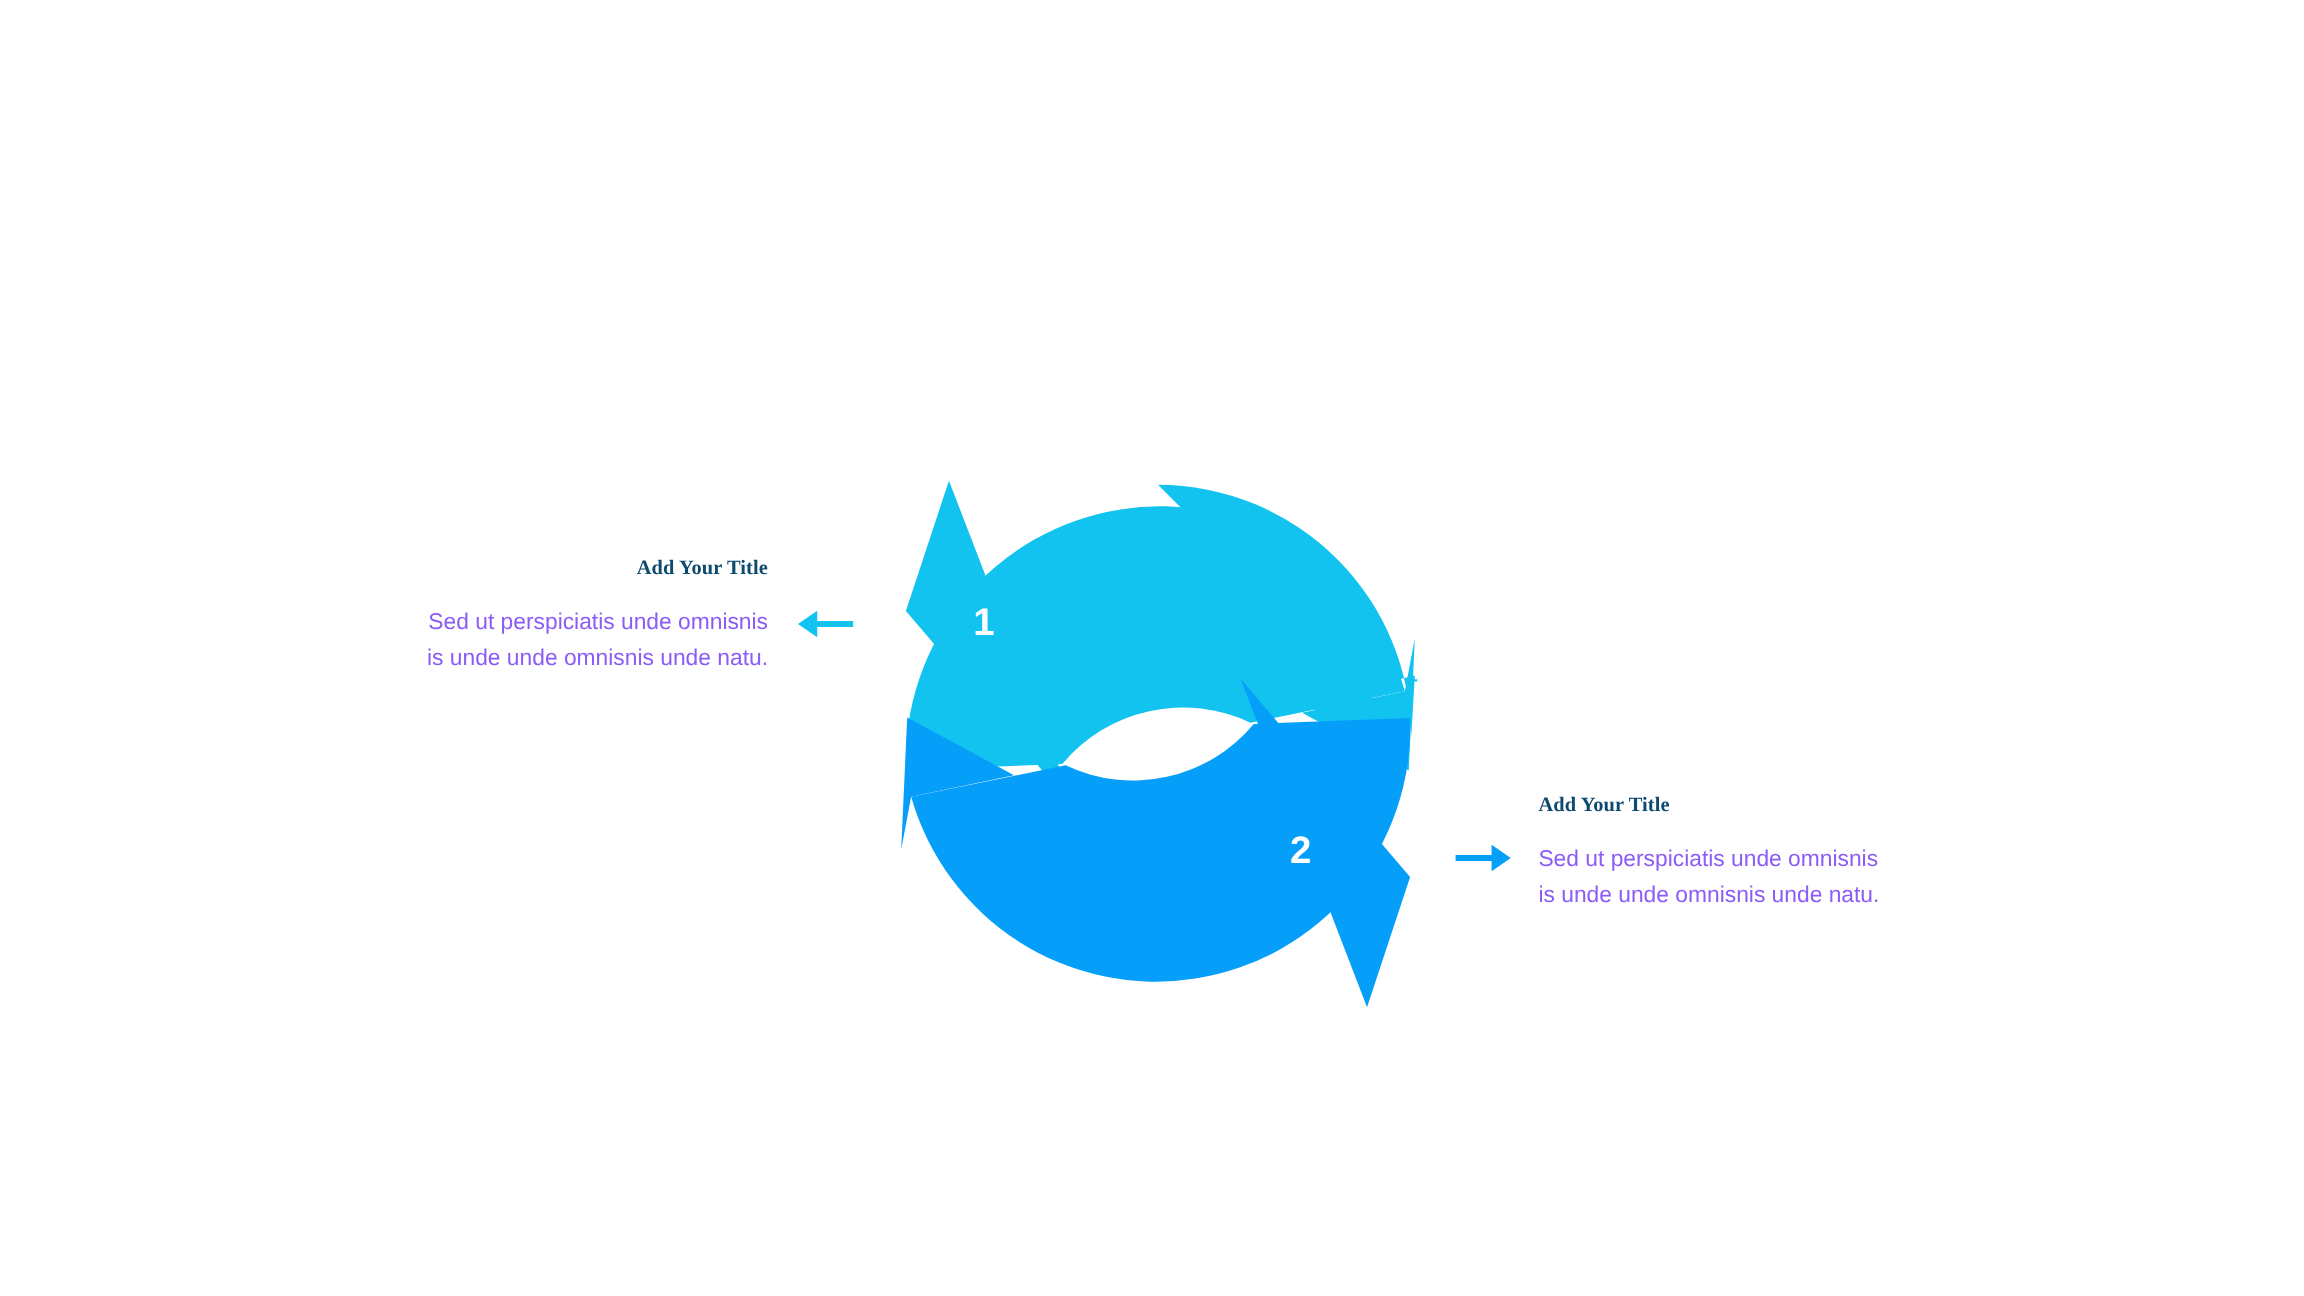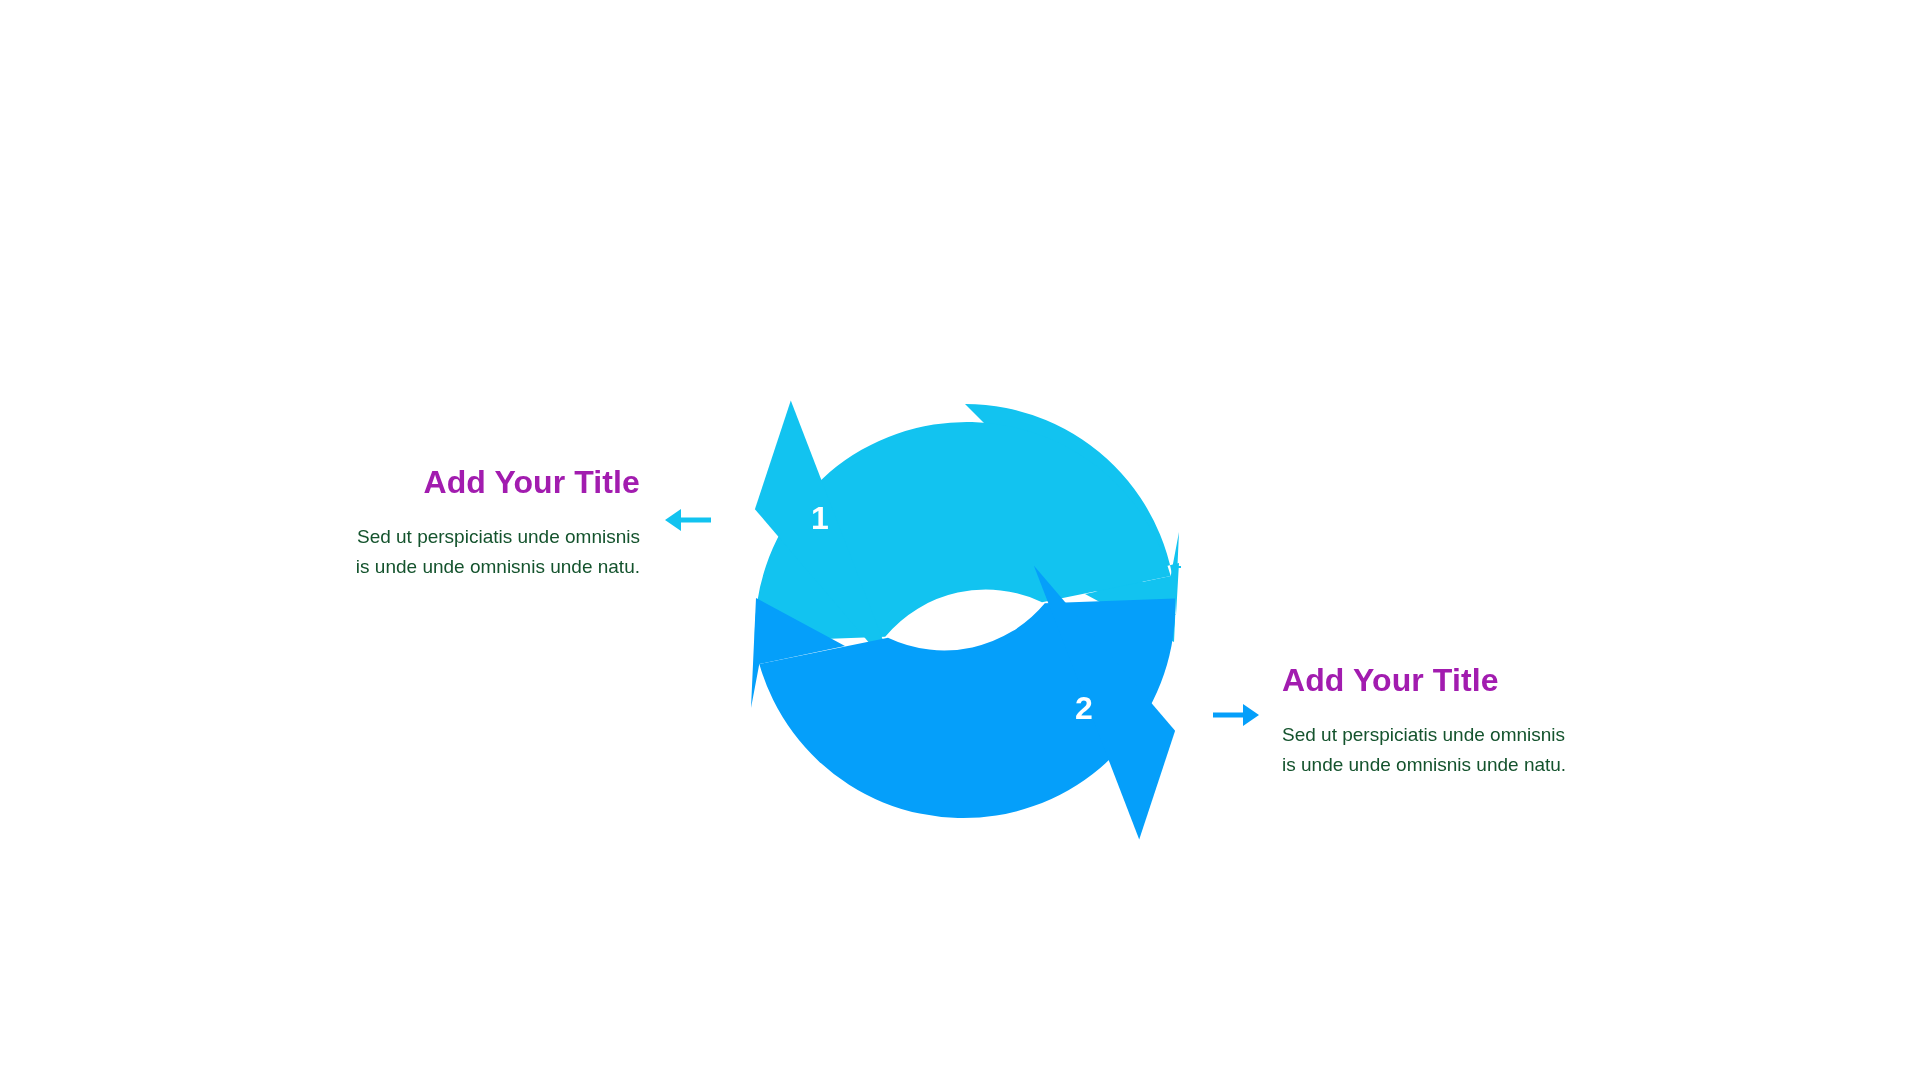--- a/index.html
+++ b/index.html
@@ -63,31 +63,32 @@
   }
   .step-number.n1 { left: 81px;  top: 122px; }
   .step-number.n2 { left: 345px; top: 312px; }
 
   
   .callout {
     position: absolute;
     width: 360px;
   }
   .callout .callout-title {
-    font-size: 32px;
+    font-size: 17px;
     font-weight: 700;
-    color: #a21caf;
+    color: #0c4a6e;
     line-height: 1.2;
     margin: 0 0 21px 0;
     letter-spacing: 0.1px;
+    font-family: Liberation Serif, serif;
   }
   .callout .callout-body {
     font-size: 19px;
     font-weight: 400;
-    color: #14532d;
+    color: #8b5cf6;
     line-height: 1.55;
     margin: 0;
   }
   .callout .callout-body .line { display: block; }
 
   .callout-left {
     left: 280px;
     top: 463px;
     text-align: right;
   }

